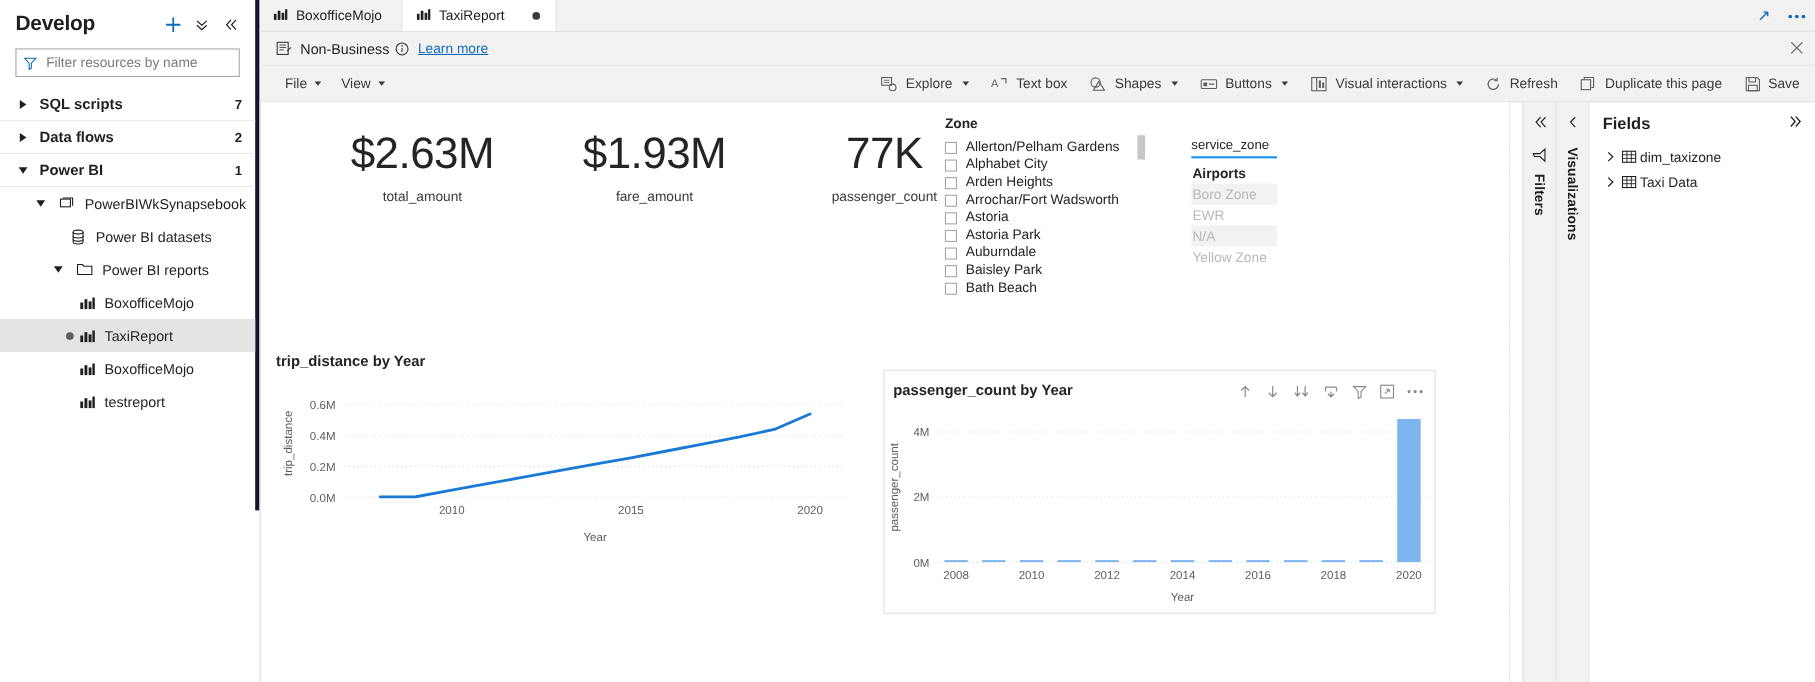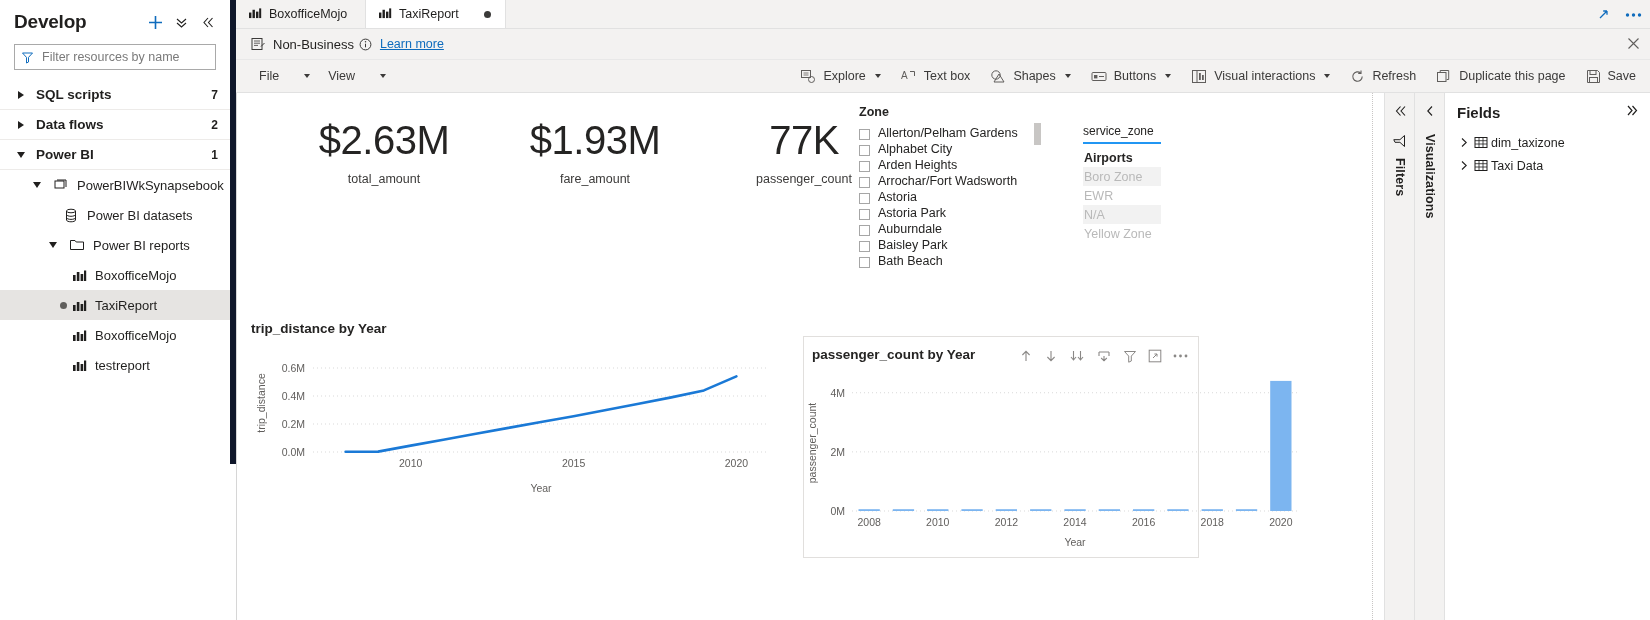--- a/index.html
+++ b/index.html
@@ -11,21 +11,21 @@
     font-family: "Segoe UI", "Liberation Sans", sans-serif;
     font-size: 13px;
     color: #201f1e;
   }
   .app { position: relative; width: 1650px; height: 620px; display: flex; }
 
   
   .develop-panel {
     width: 236px; height: 464px;
     background: #ffffff;
-    border-right: 6px solid #0f172a;
+    border-right: 4px solid #0f172a;
     flex: 0 0 236px;
     position: relative;
   }
   .develop-head {
     display: flex; align-items: center;
     padding: 10px 10px 8px 14px;
     height: 42px;
   }
   .develop-title {
     font-size: 19px; font-weight: 600; color: #201f1e;
@@ -125,21 +125,21 @@
 
   .ribbon-2 {
     height: 33px; background: #f3f2f1;
     display: flex; align-items: center;
     padding: 0 4px 0 14px;
     border-bottom: 1px solid #e1e1e1;
     position: relative;
   }
   .menu-item {
     font-size: 12.5px; color: #3b3a39;
-    display: flex; align-items: center; gap: 23px;
+    display: flex; align-items: center; gap: 5px;
     padding: 0 9px; height: 26px; cursor: pointer;
   }
   .cmd-spacer { flex: 1; }
   .cmd {
     display: flex; align-items: center; gap: 7px;
     padding: 0 10px; height: 26px; cursor: pointer;
     font-size: 12.5px; color: #3b3a39; white-space: nowrap;
   }
   .cmd .ci { display: flex; align-items: center; }
   .chev { width: 0; height: 0; border-top: 4px solid #3b3a39; border-left: 3.5px solid transparent; border-right: 3.5px solid transparent; margin-left: 2px;}
@@ -651,21 +651,21 @@
                 <text x="54" y="34" text-anchor="end" font-size="10.5" fill="#605e5c" font-family="Liberation Sans, sans-serif">0.6M</text>
                 <text x="159.71428571428572" y="129" text-anchor="middle" font-size="10.5" fill="#605e5c" font-family="Liberation Sans, sans-serif">2010</text>
                 <text x="322.57142857142856" y="129" text-anchor="middle" font-size="10.5" fill="#605e5c" font-family="Liberation Sans, sans-serif">2015</text>
                 <text x="485.42857142857144" y="129" text-anchor="middle" font-size="10.5" fill="#605e5c" font-family="Liberation Sans, sans-serif">2020</text>
                 <text x="290" y="154" text-anchor="middle" font-size="10.5" fill="#605e5c" font-family="Liberation Sans, sans-serif">Year</text>
                 <text x="14" y="65" text-anchor="middle" font-size="10.5" fill="#605e5c" font-family="Liberation Sans, sans-serif" transform="rotate(-90 14 65)">trip_distance</text>
                 <path d="M94.6 113.7 L127.1 113.6 L159.7 107.6 L192.3 101.7 L224.9 95.8 L257.4 89.9 L290.0 84.0 L322.6 78.2 L355.1 72.0 L387.7 65.7 L420.3 59.4 L452.9 52.4 L485.4 38.4 " fill="none" stroke="#1a79d6" stroke-width="2.6" stroke-linejoin="round" stroke-linecap="round"></path>
               </svg>
           </div>
 
-          <div class="barchart" style="left:566px; top:243px; width:396px; height:222px;">
+          <div class="barchart" style="left:566px; top:243px; width:502px; height:222px;">
             <div class="bar-header">
               <div class="bar-title">passenger_count by Year</div>
               <div class="bar-icons">
                 <span>
                   <svg width="14" height="14" viewBox="0 0 14 14">
                       <path d="M7 12V2.5M3.4 6L7 2.4 10.6 6" stroke="#8a8886" stroke-width="1.1" fill="none"></path>
                     </svg>
                 </span>
                 <span>
                   <svg width="14" height="14" viewBox="0 0 14 14">

